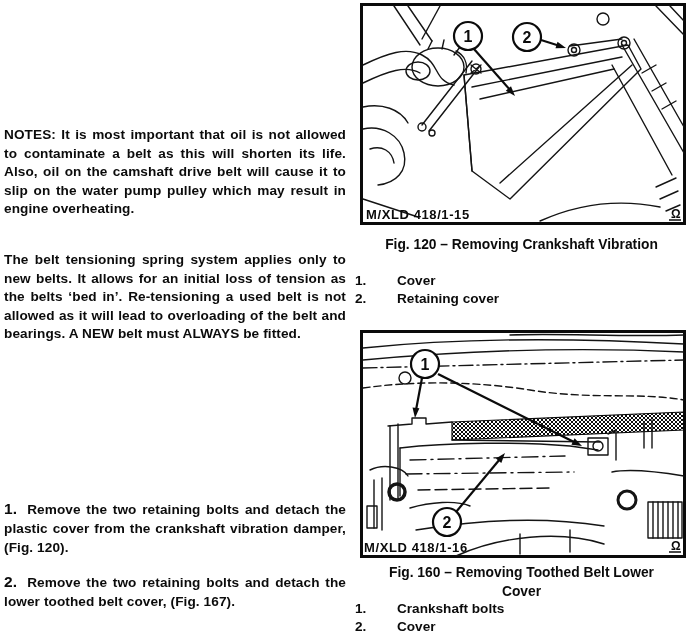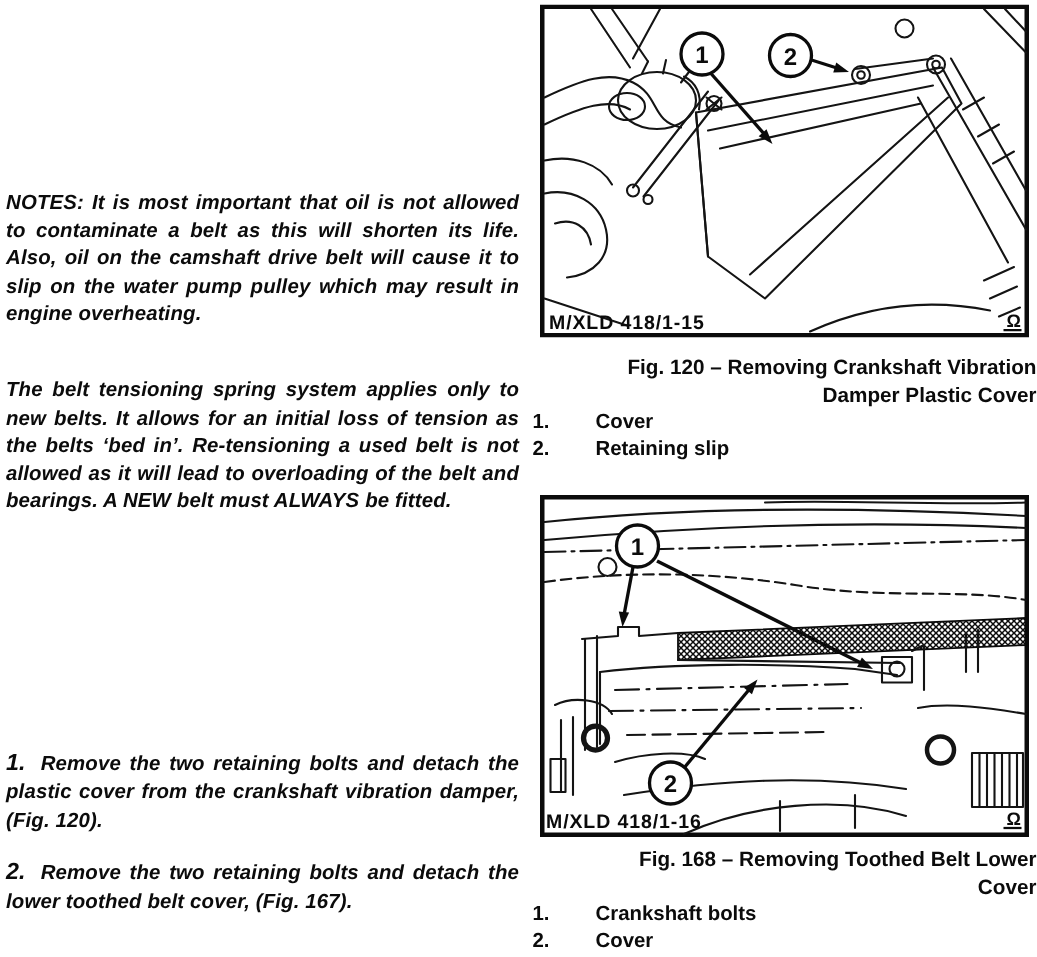--- a/index.html
+++ b/index.html
@@ -7,26 +7,26 @@
     width:691px;height:638px;position:relative;overflow:hidden;
     background:#ffffff;color:#0b0b0b;
     font-family:"Liberation Sans",sans-serif;
     -webkit-font-smoothing:none;
   }
   .abs{position:absolute;}
   
   .para{
     left:4px;width:342px;margin:0;
     font-size:13.6px;line-height:18.6px;font-weight:700;
-    text-align:justify;letter-spacing:.1px;font-style:italic;
+    text-align:justify;letter-spacing:.1px;
   }
-  .step{left:4px;width:342px;font-size:13.6px;line-height:19px;font-weight:700;text-align:justify;letter-spacing:.1px;font-style:italic;}
+  .step{left:4px;width:342px;font-size:13.6px;line-height:19px;font-weight:700;text-align:justify;letter-spacing:.1px;}
   .step-num{font-size:15.5px;padding-right:10px;}
   
-  .fig-caption{left:352px;width:339px;text-align:right;font-weight:700;font-size:13.8px;line-height:18.5px;}
+  .fig-caption{left:352px;width:339px;text-align:center;font-weight:700;font-size:13.8px;line-height:18.5px;}
   .legend-row{left:355px;width:330px;display:flex;font-weight:700;font-size:13.6px;line-height:17px;}
   .legend-num{width:42px;flex:0 0 42px;}
   
   svg text{font-family:"Liberation Sans",sans-serif;font-weight:700;fill:#0b0b0b;}
   .callout-num{font-size:16px;}
   .ref-code{font-size:13px;letter-spacing:.6px;}
   .corner-mark{font-size:12px;}
   .art{stroke:#141414;fill:none;stroke-width:1.4;stroke-linecap:round;stroke-linejoin:round;}
 </style>
 </head>
@@ -111,29 +111,28 @@
     <polygon points="206,45 195.5,45.3 197.5,38.7" fill="#0b0b0b"></polygon>
   </g>
 
   <text class="ref-code" x="6" y="216">M/XLD 418/1-15</text>
   <text class="corner-mark" x="311" y="215">Ω</text>
   <line x1="309" y1="217" x2="321" y2="217" stroke="#0b0b0b" stroke-width="1.5"></line>
 </svg>
 
 <div class="abs fig-caption" style="top:236px">
   <div>Fig. 120 – Removing Crankshaft Vibration</div>
-  <div>Damper Plastic Cover</div>
 </div>
 <div class="abs legend-row" style="top:272px">
   <span class="legend-num">1.</span>
   <span>Cover</span>
 </div>
 <div class="abs legend-row" style="top:290px">
   <span class="legend-num">2.</span>
-  <span>Retaining slip</span>
+  <span>Retaining cover</span>
 </div>
 
 <svg class="abs" style="left:360px;top:330px" width="326" height="228" viewBox="0 0 326 228">
   <defs>
     <pattern id="xhatch" width="4" height="4" patternUnits="userSpaceOnUse">
       <path d="M0,4 L4,0 M0,0 L4,4" stroke="#0b0b0b" stroke-width="1"></path>
     </pattern>
   </defs>
   <rect x="1.5" y="1.5" width="323" height="225" fill="none" stroke="#0b0b0b" stroke-width="3"></rect>
 
@@ -194,21 +193,21 @@
     <line x1="96" y1="182" x2="140" y2="129" stroke="#0b0b0b" stroke-width="2.2"></line>
     <polygon points="145,123 141.3,132.9 135.9,128.5" fill="#0b0b0b"></polygon>
   </g>
 
   <text class="ref-code" x="4" y="222">M/XLD 418/1-16</text>
   <text class="corner-mark" x="311" y="220">Ω</text>
   <line x1="309" y1="222" x2="321" y2="222" stroke="#0b0b0b" stroke-width="1.5"></line>
 </svg>
 
 <div class="abs fig-caption" style="top:564px">
-  <div>Fig. 168 – Removing Toothed Belt Lower</div>
+  <div>Fig. 160 – Removing Toothed Belt Lower</div>
   <div>Cover</div>
 </div>
 <div class="abs legend-row" style="top:600px">
   <span class="legend-num">1.</span>
   <span>Crankshaft bolts</span>
 </div>
 <div class="abs legend-row" style="top:618px">
   <span class="legend-num">2.</span>
   <span>Cover</span>
 </div>

